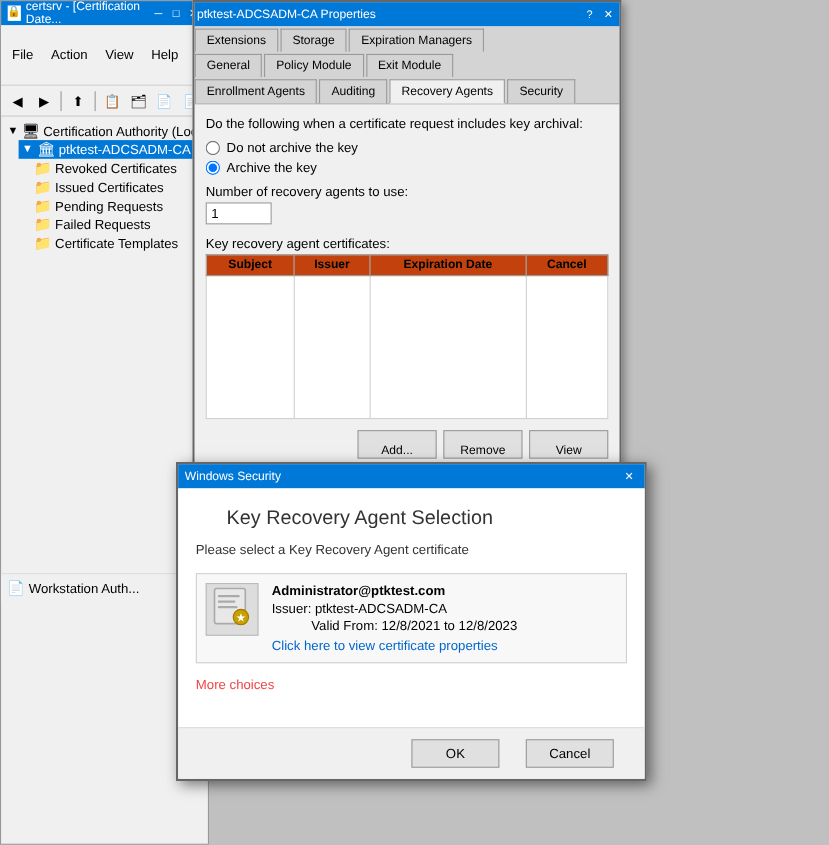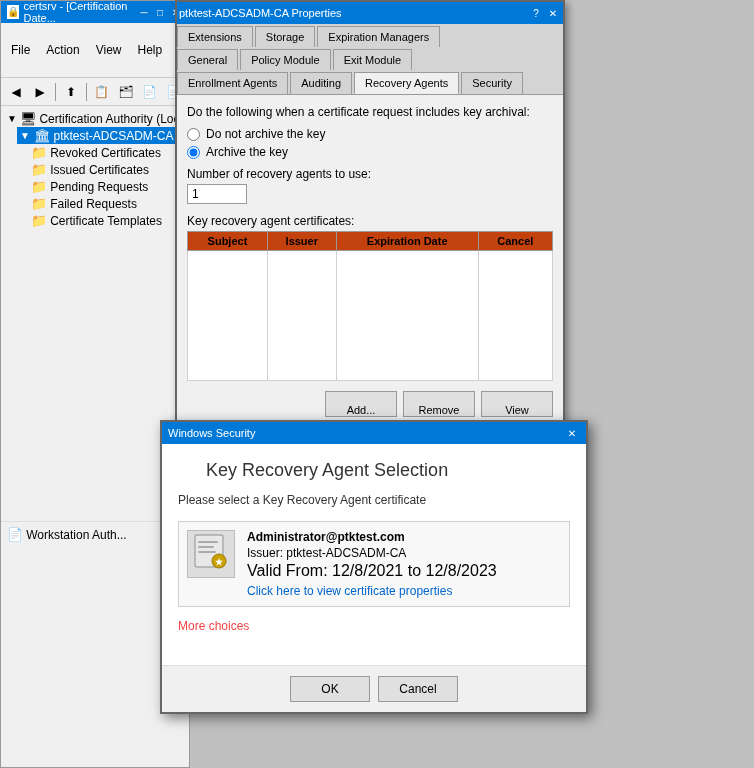--- a/index.html
+++ b/index.html
@@ -392,21 +392,22 @@
       font-weight: 600;
       margin-bottom: 2px;
     }
 
     .cert-issuer {
       font-size: 12px;
       margin-bottom: 2px;
     }
 
     .cert-valid {
-      font-size: 16px;
+      font-size: 12px;
+      margin-left: 36px;
     }
 
     .cert-link {
       color: #0066cc;
       text-decoration: none;
       font-size: 12px;
       display: block;
       margin-top: 4px;
     }
 
@@ -414,23 +415,23 @@
       color: #ef4444;
       text-decoration: none;
       font-size: 12px;
       cursor: pointer;
       display: block;
       margin: 8px 0 16px 0;
     }
 
     .sec-footer {
       display: flex;
-      gap: 8px;
-      justify-content: center;
-      padding: 10px 16px;
+      gap: 24px;
+      justify-content: flex-end;
+      padding: 10px 28px;
       background: #f0f0f0;
       border-top: 1px solid #ddd;
     }
 
     .ok-btn {
       min-width: 80px;
       height: 26px;
       background: #e0e0e0;
       border: 1px solid #999;
       padding: 2px 16px;

